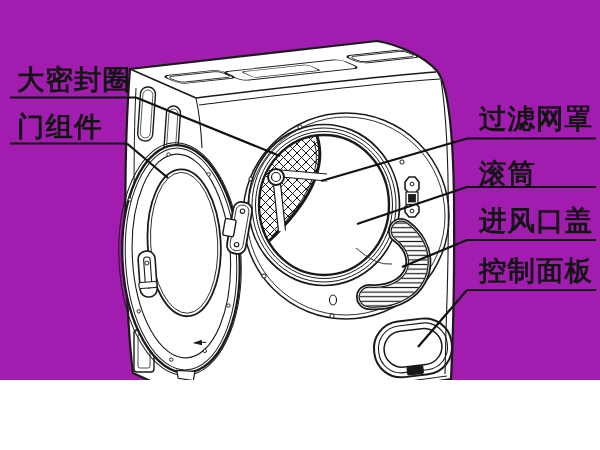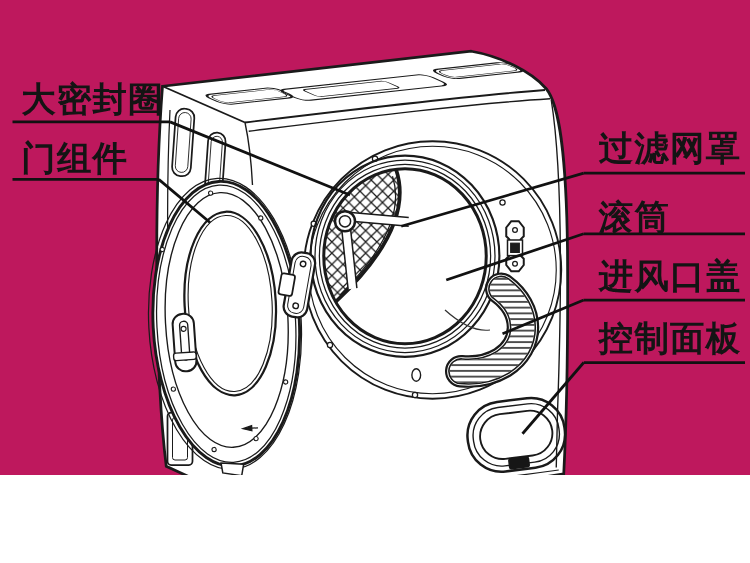--- a/index.html
+++ b/index.html
@@ -1,16 +1,16 @@
 <!DOCTYPE html>
 <html><head>
 <meta charset="utf-8">
 <style>
   html,body{margin:0;padding:0;background:#ffffff;}
-  .stage{position:relative;width:600px;height:380px;background:#be185d;overflow:hidden;
+  .stage{position:relative;width:600px;height:380px;background:#a21caf;overflow:hidden;
          font-family:"DejaVu Sans","Liberation Sans",sans-serif;}
   svg text{font-family:"DejaVu Sans","Liberation Sans",sans-serif;font-weight:700;
            font-size:27.5px;letter-spacing:1px;fill:#141414;}
 </style>
 </head>
 <body>
 
 <div class="stage">
 <svg width="600" height="450" viewBox="0 0 600 450">
   <defs>

